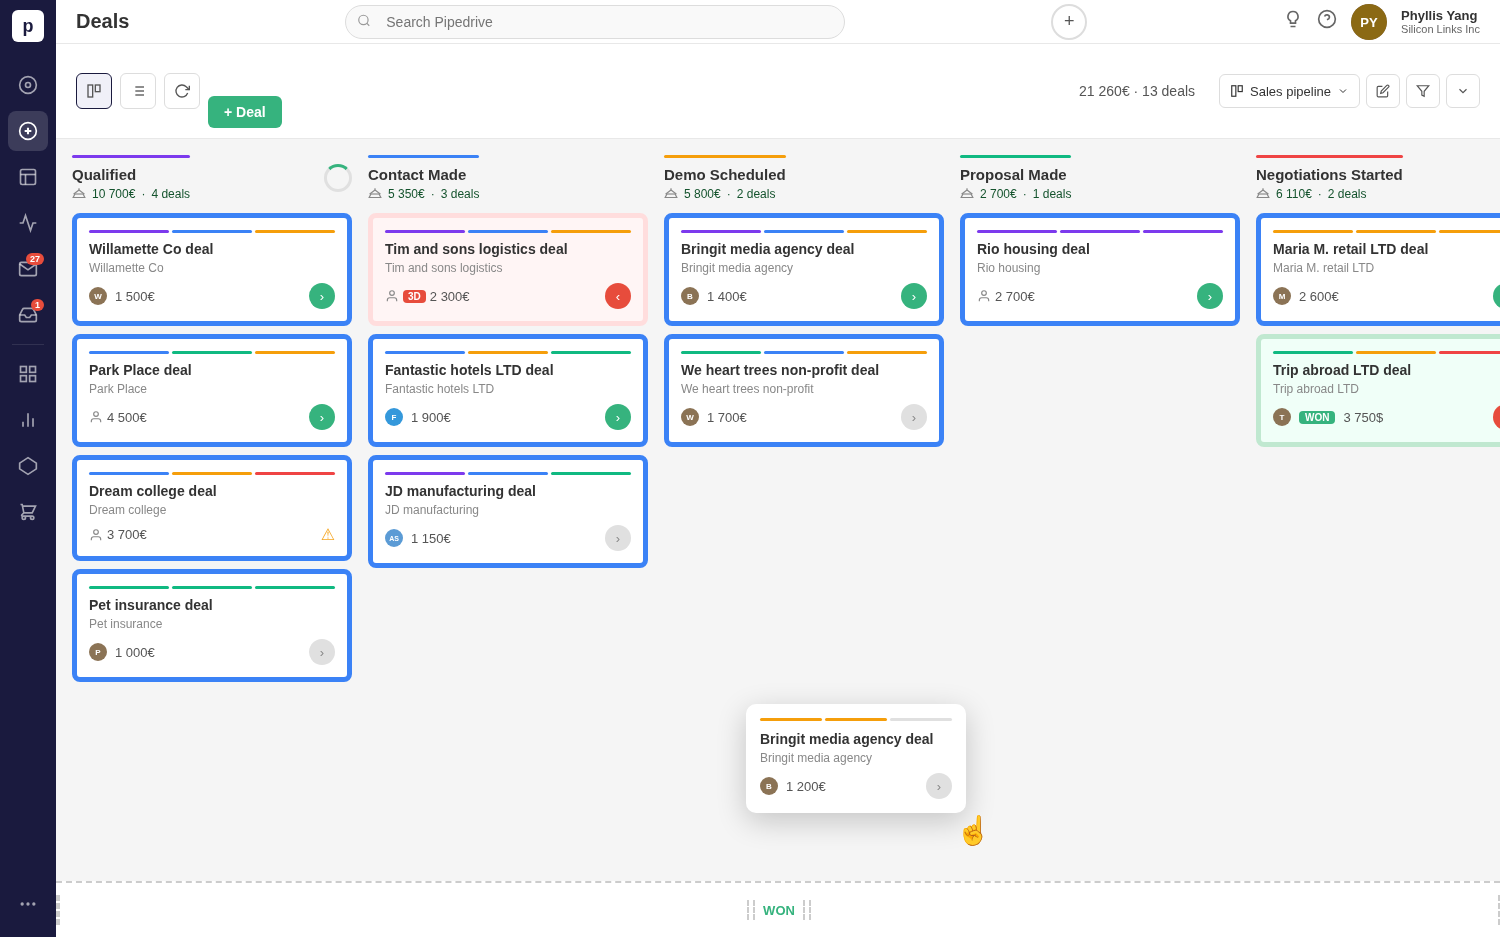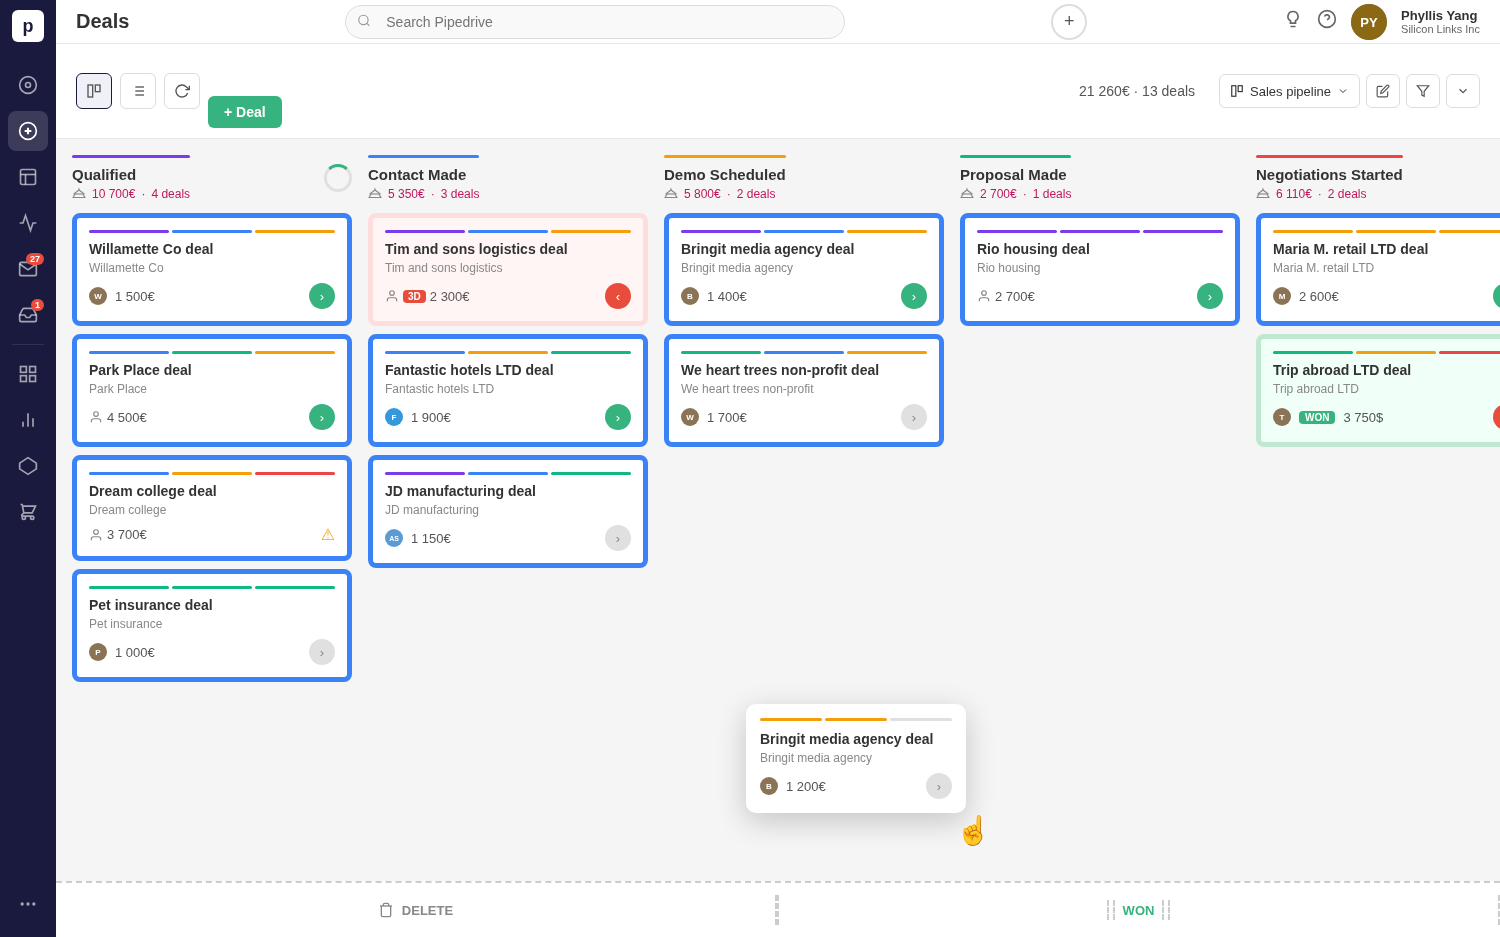--- a/index.html
+++ b/index.html
@@ -204,21 +204,21 @@
     .column-header {
       padding: 0 0 12px 0;
       display: flex;
       align-items: center;
       justify-content: space-between;
     }
     .column-title { font-size: 15px; font-weight: 700; color: #333; }
     .column-meta {
       display: flex; align-items: center; gap: 6px;
       margin-top: 4px;
-      font-size: 12px; color: #be185d;
+      font-size: 12px; color: #14532d;
     }
     .column-cards {
       flex: 1;
       overflow-y: auto;
       display: flex;
       flex-direction: column;
       gap: 8px;
       padding-bottom: 8px;
     }
     .column-cards::-webkit-scrollbar { width: 4px; }
@@ -887,27 +887,20 @@
         </div>
         <div class="card-arrow arrow-gray">›</div>
       </div>
     </div>
 
     <div style="position:absolute; left:900px; top:675px; font-size:28px; z-index:300; pointer-events:none;">☝</div>
 
   </div>
 
   <div class="bottom-dropzone">
-    <div class="drop-zone-item">
-      <svg width="16" height="16" viewBox="0 0 24 24" fill="none" stroke="#888" stroke-width="2">
-        <polyline points="3 6 5 6 21 6"></polyline>
-          <path d="M19 6v14a2 2 0 01-2 2H7a2 2 0 01-2-2V6m3 0V4a2 2 0 012-2h4a2 2 0 012 2v2"></path>
-      </svg>
-      <span>DELETE</span>
-    </div>
     <div class="drop-divider"></div>
     <div class="drop-divider"></div>
     <div class="drop-zone-item">
       <div style="display:flex;gap:4px;align-items:center;">
         <div style="width:2px;height:20px;border-left:2px dashed #ccc;"></div>
         <div style="width:2px;height:20px;border-left:2px dashed #ccc;"></div>
       </div>
       <span class="won" style="color:#36b37e; font-weight:600;">WON</span>
       <div style="display:flex;gap:4px;align-items:center;">
         <div style="width:2px;height:20px;border-left:2px dashed #ccc;"></div>

